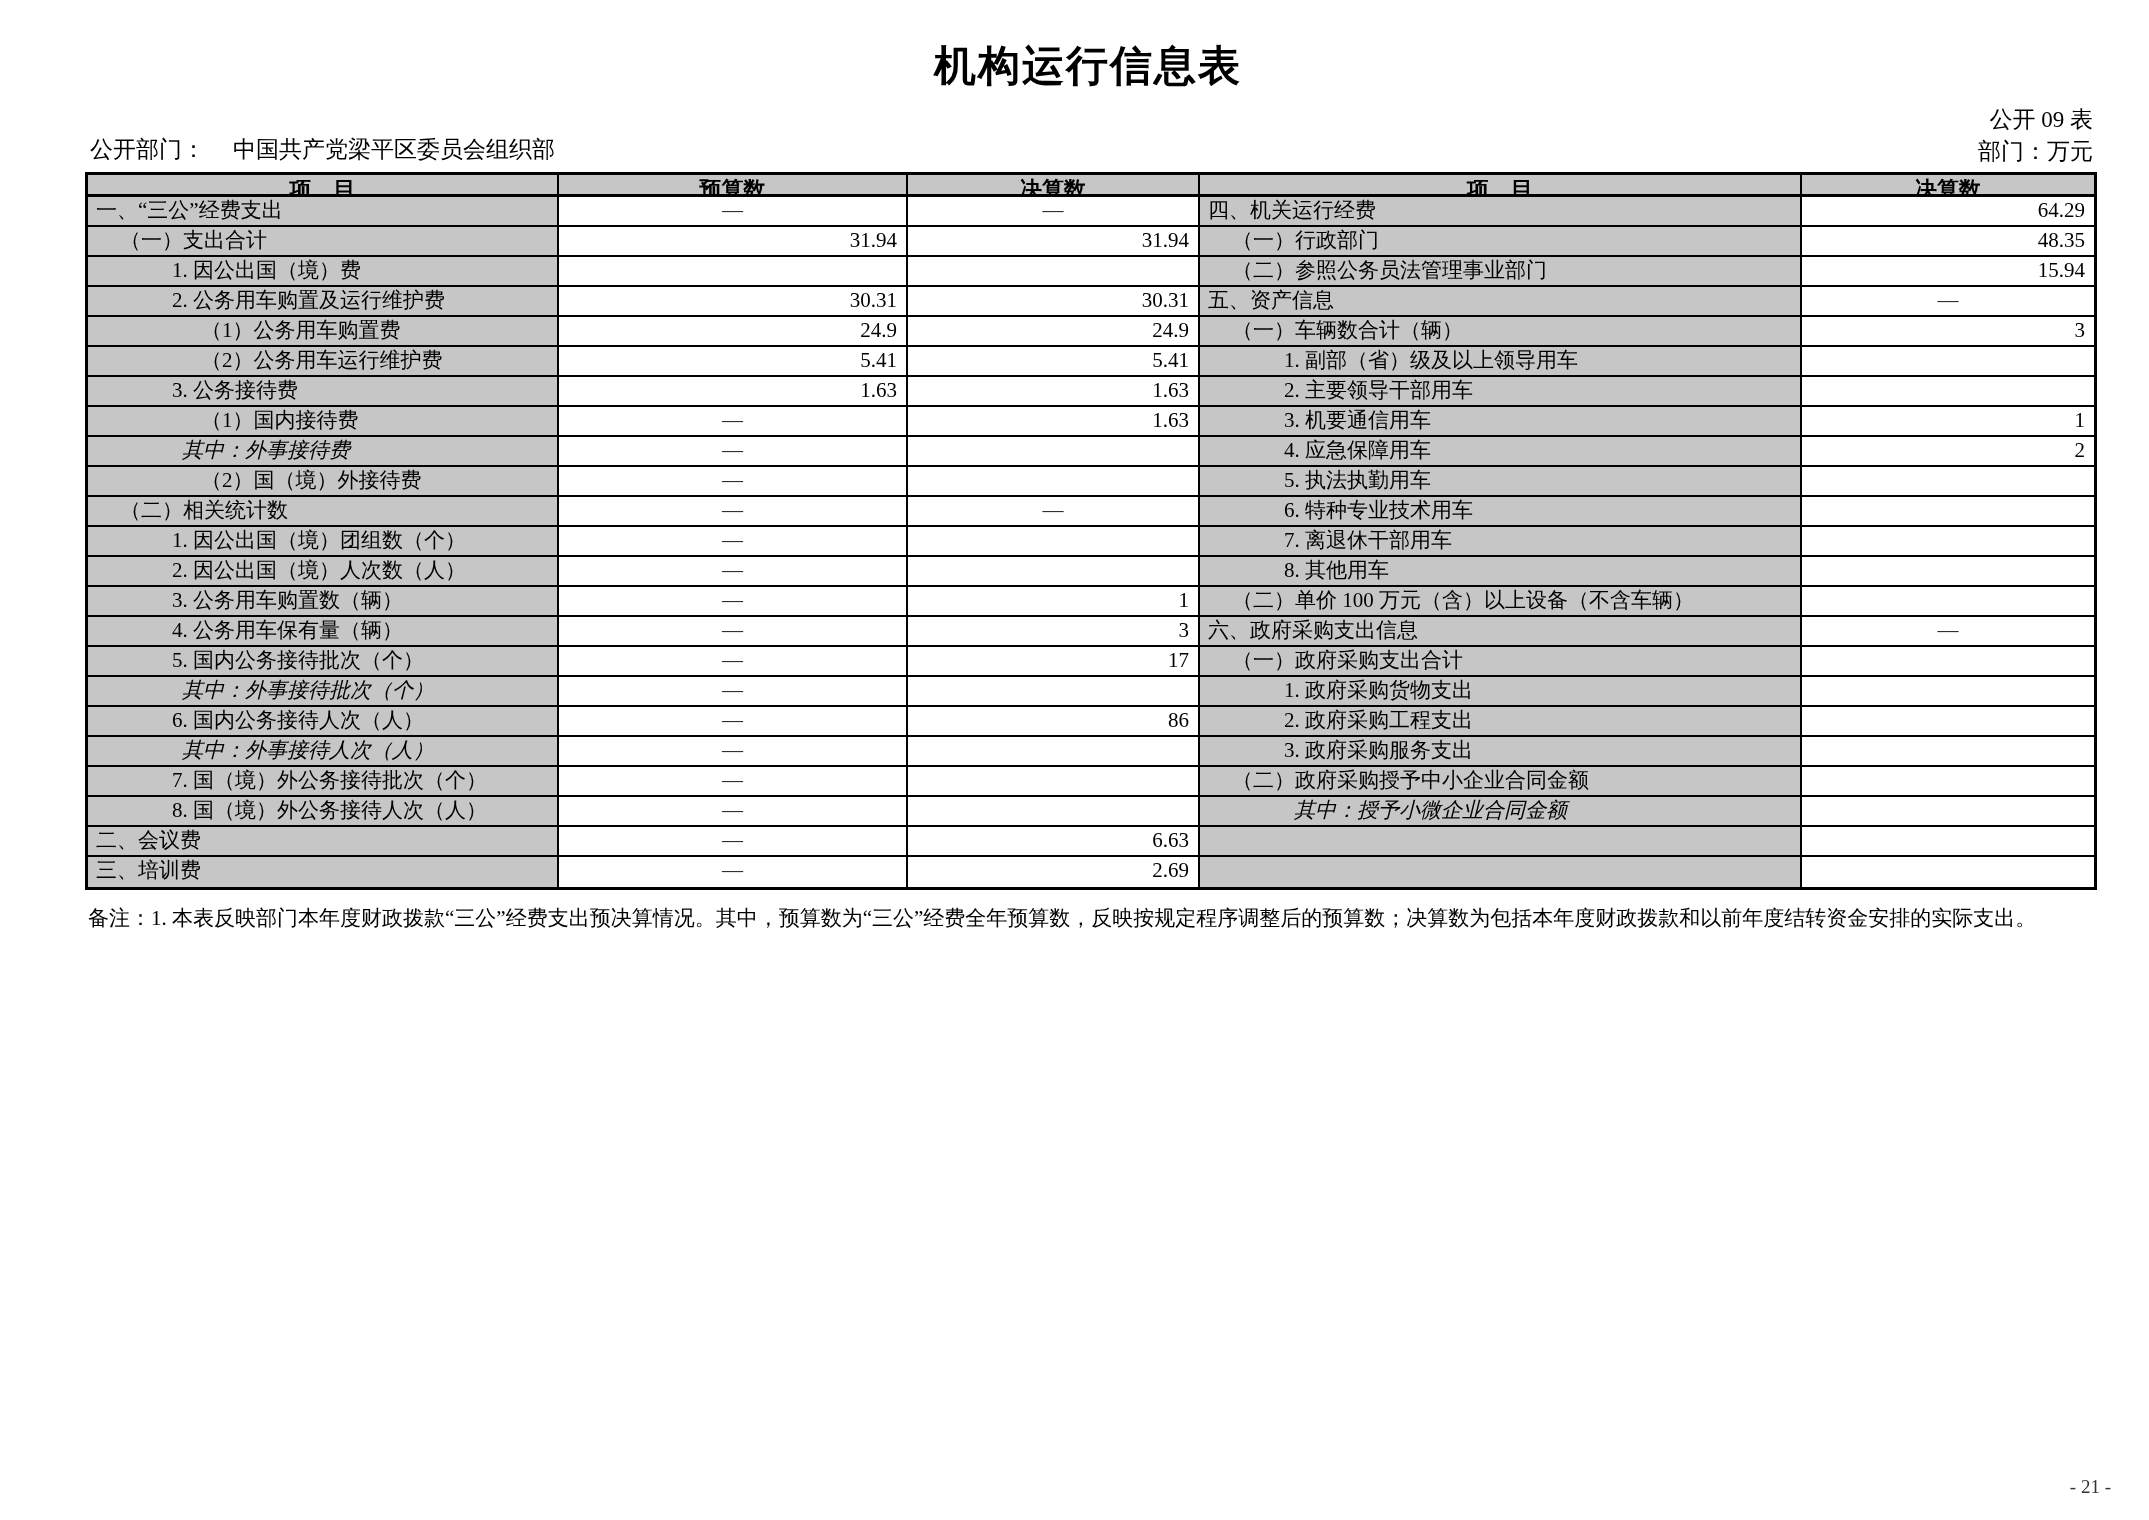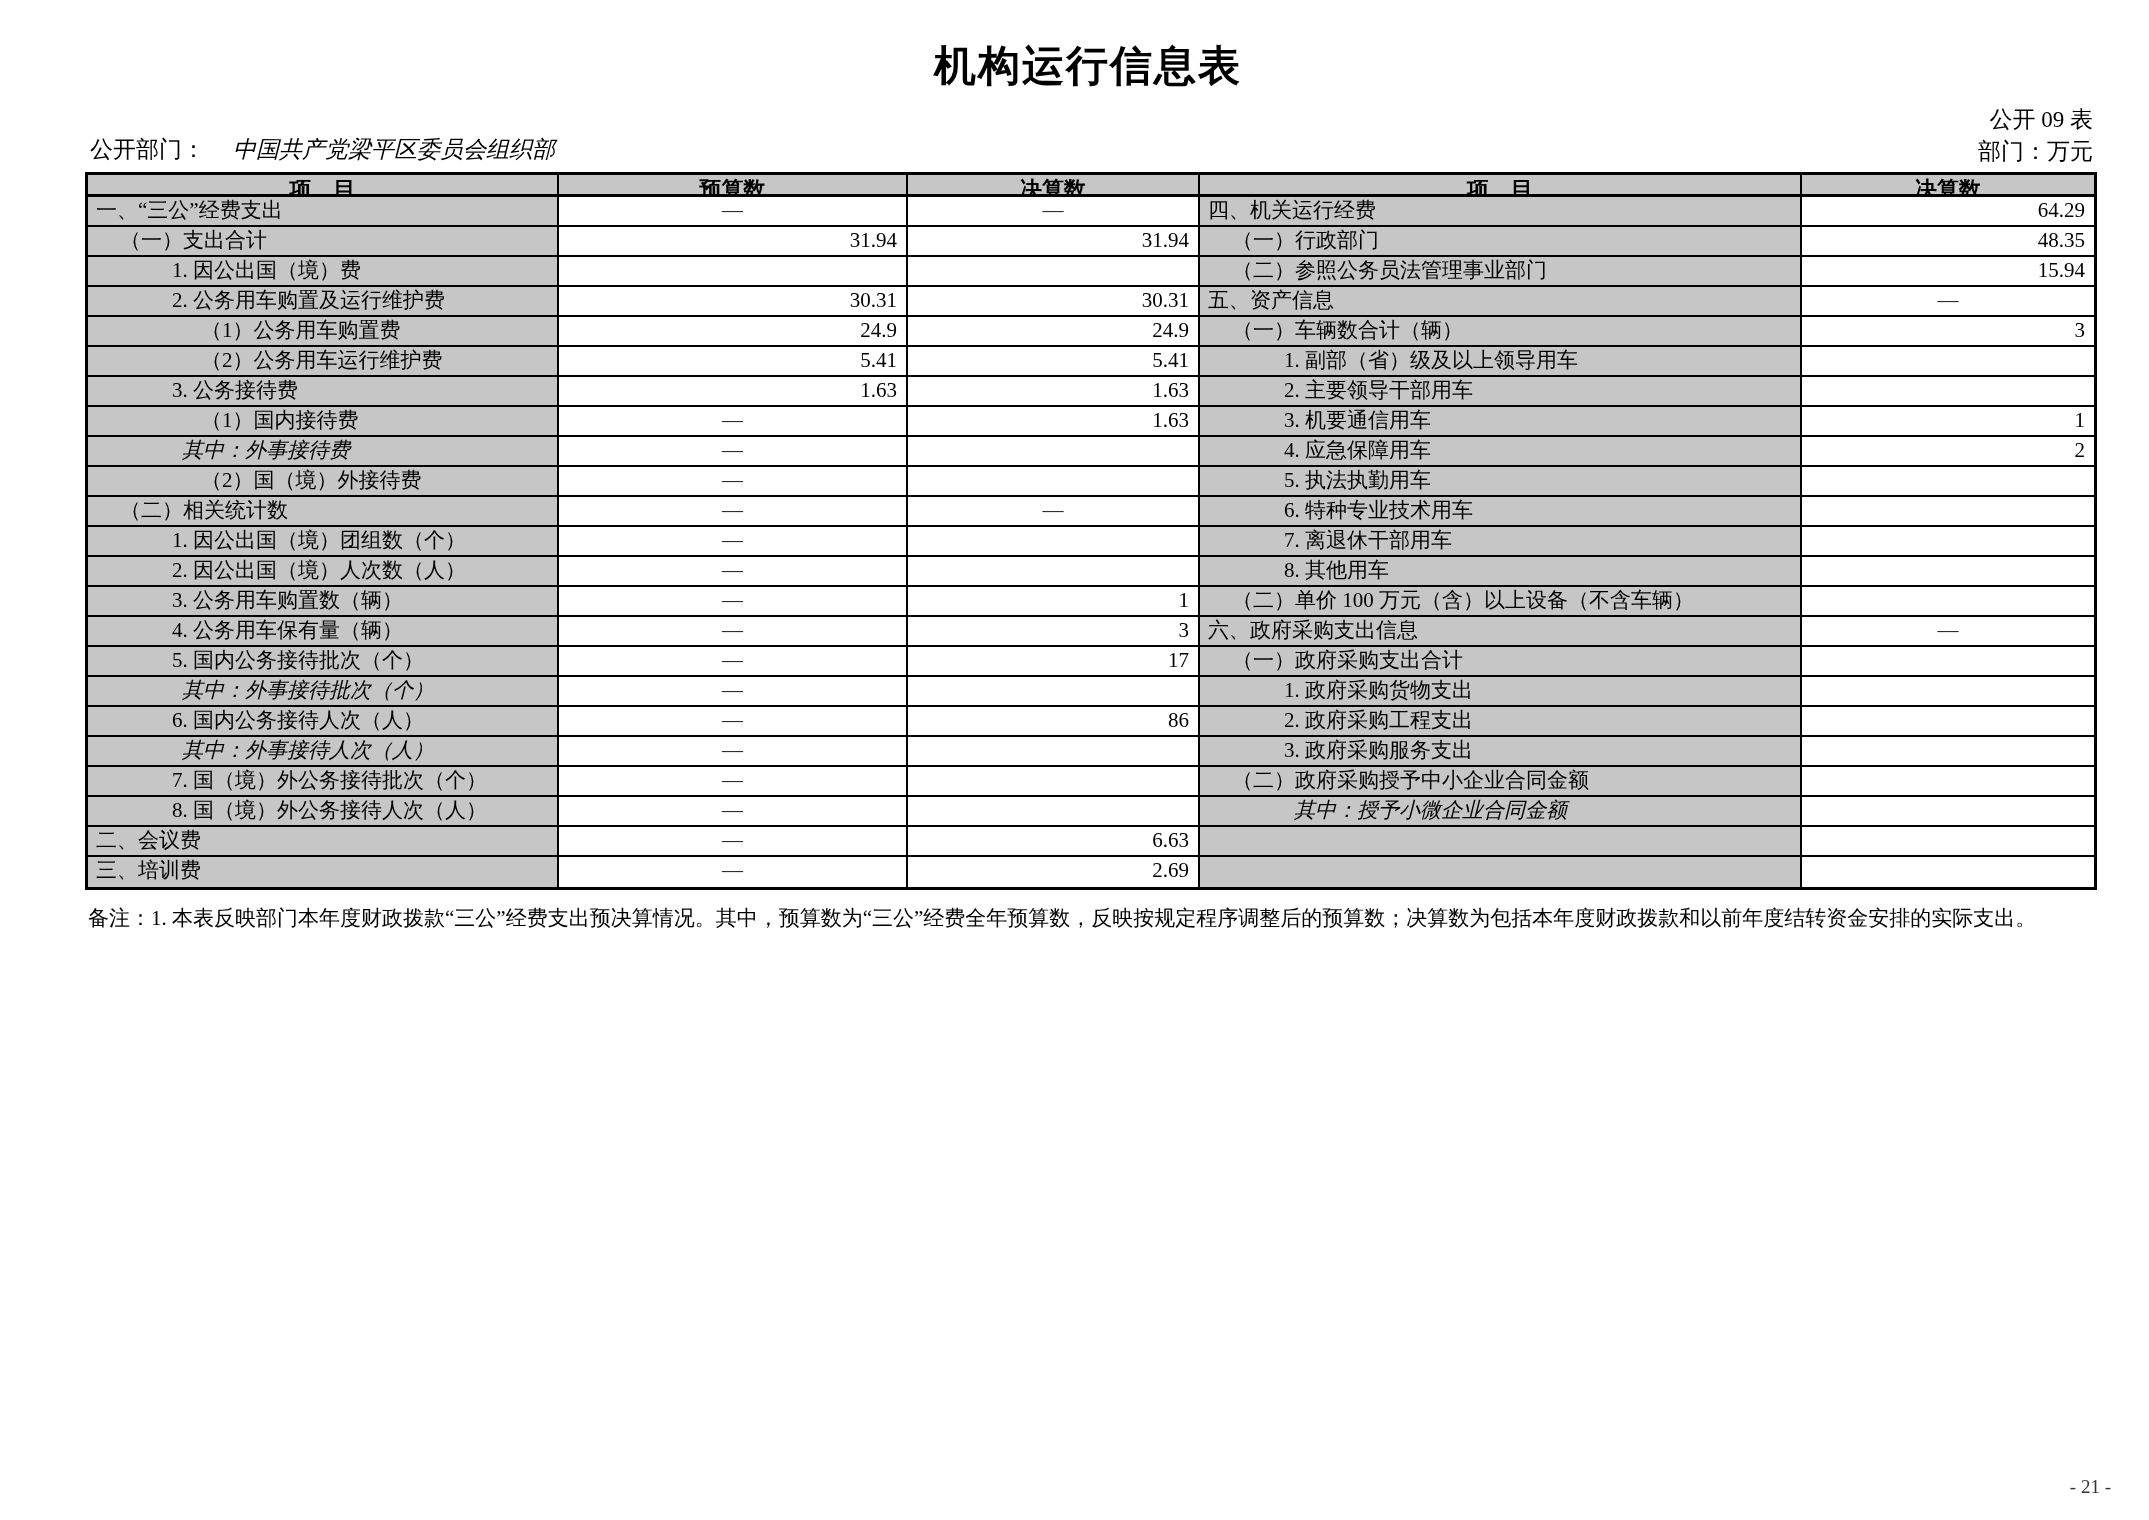--- a/index.html
+++ b/index.html
@@ -8,21 +8,21 @@
     font-family:"Liberation Serif","DejaVu Serif",serif; color:#000;
     overflow:hidden;
   }
   .title {
     position:absolute; left:85px; top:38px; width:2006px;
     text-align:center; font-size:42px; font-weight:bold; margin:0;
     letter-spacing:2px;
   }
   .table-code { position:absolute; right:56px; top:104px; font-size:23px; }
   .dept-line  { position:absolute; left:90px;  top:134px; font-size:23px; }
-  .dept-line .dept-value { margin-left:28px;font-style:italic; }
+  .dept-line .dept-value { margin-left:28px; }
   .unit-note  { position:absolute; right:56px; top:136px; font-size:23px; }
   .g {
     position:absolute; left:85px; top:172px; width:2006px;
     display:grid; grid-template-columns:471px 349px 292px 602px 292px;
     border:3px solid #000; background:#fff; box-sizing:content-box;
   }
   .c {
     box-sizing:border-box; height:30px; line-height:27px;
     border-right:2px solid #000; border-bottom:2px solid #000;
     font-size:21px; overflow:hidden; white-space:nowrap;

